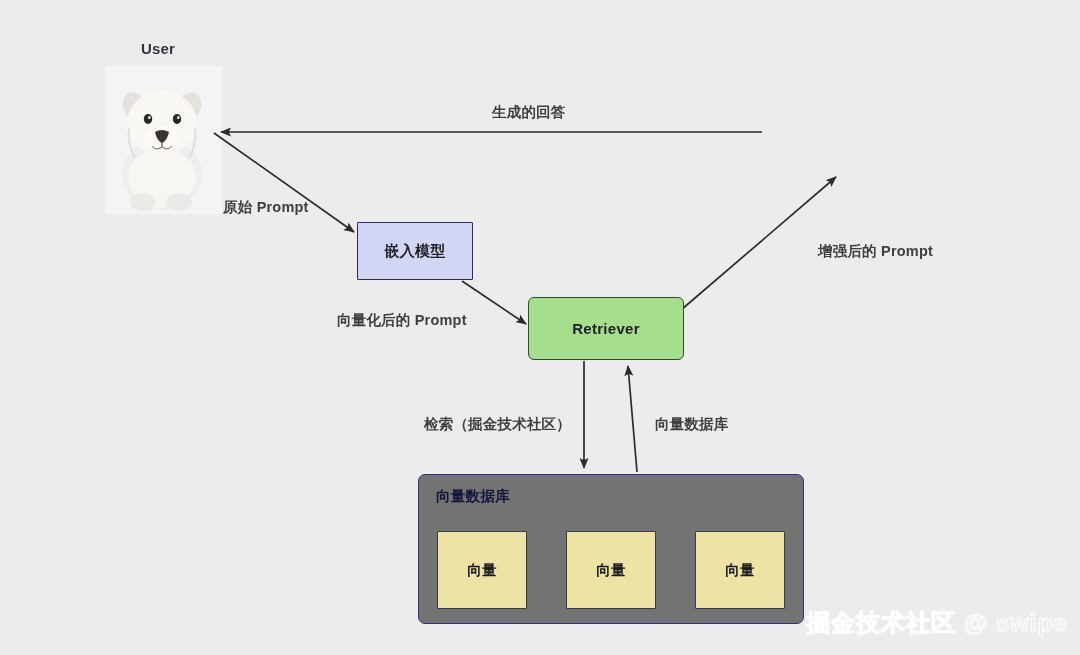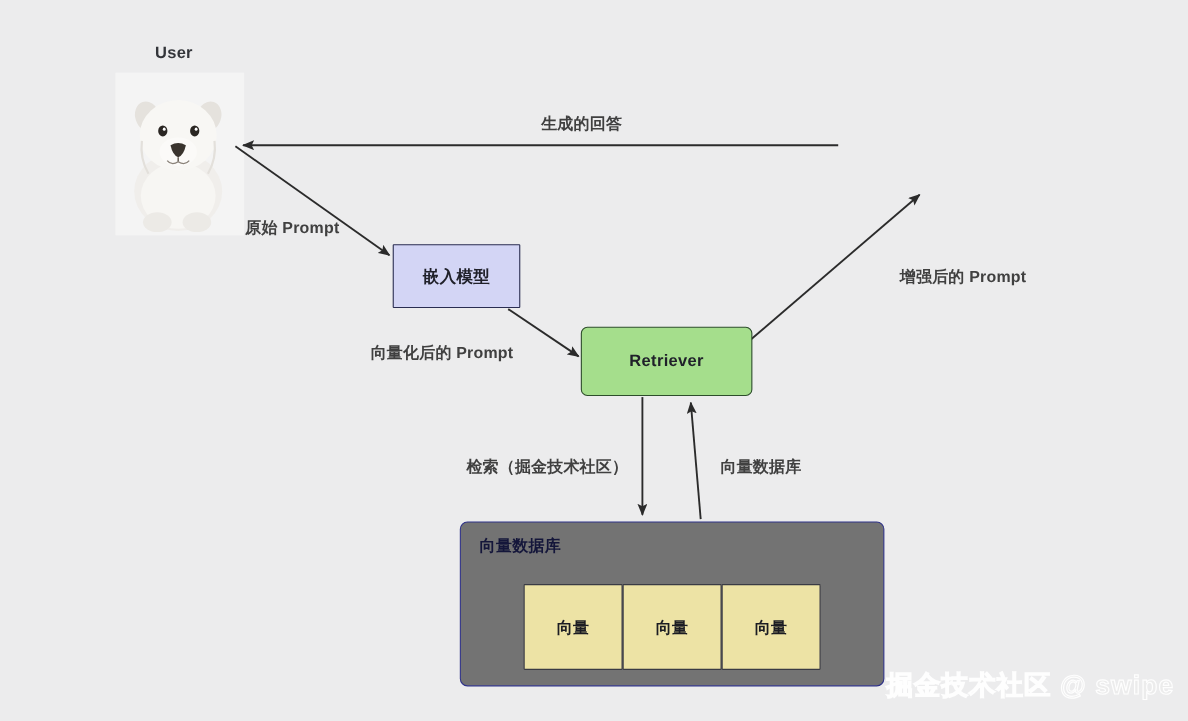--- a/index.html
+++ b/index.html
@@ -67,20 +67,21 @@
     top: 12px;
     font-size: 14.5px;
     color: #14163a;
   }
   .vec-row {
     position: absolute;
     left: 0; right: 0;
     top: 56px;
     display: flex;
     justify-content: center;
+    gap: 39px;
   }
   .vec {
     width: 88px;
     height: 76px;
     background: #ede3a5;
     border: 1.7px solid #3a3b44;
     border-radius: 1px;
     display: flex;
     align-items: center;
     justify-content: center;

